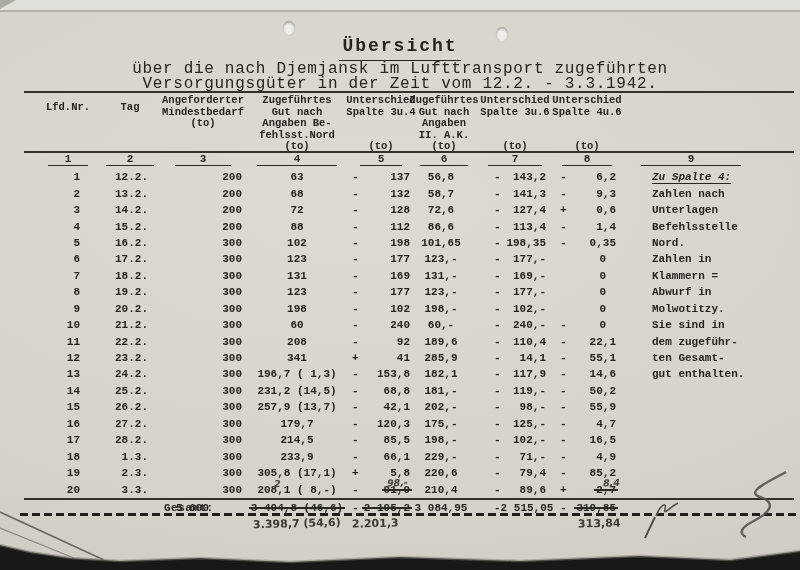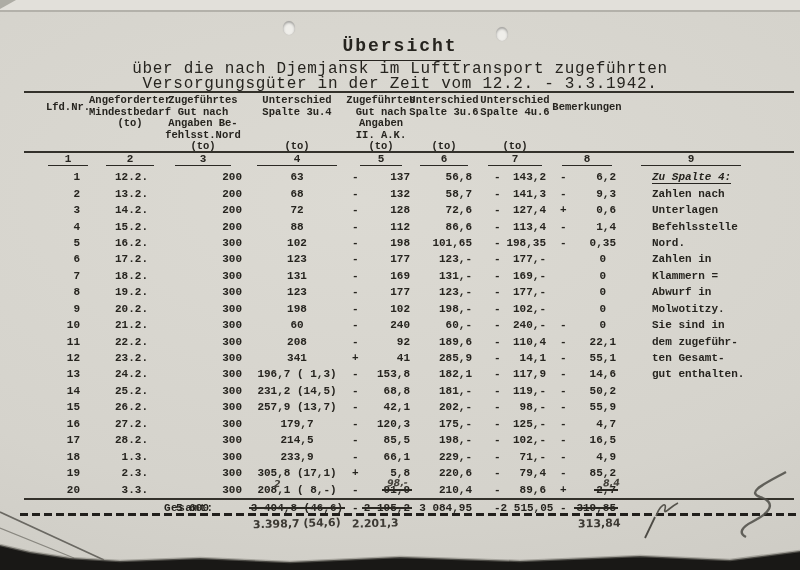--- a/index.html
+++ b/index.html
@@ -39,21 +39,21 @@
 
   .rows{position:absolute;left:40px;top:169px;width:720px;font-size:11px;font-weight:bold;}
   .trow{height:16.45px;align-items:center;}
   .c{white-space:nowrap;position:relative;}
   .c1{text-align:right;padding-right:16px;}
   .c2{text-align:right;padding-right:16px;}
   .c3{text-align:right;}
   .c4{text-align:center;}
   .diff{display:flex;justify-content:space-between;align-items:center;}
   .c5{padding-left:0;}
-  .c6{text-align:right;padding-right:6px;}
+  .c6{text-align:center;padding-right:6px;}
   .c7{padding-left:16px;padding-right:6px;}
   .c8{padding-left:8px;padding-right:6px;}
   .c9{text-align:left;padding-left:30px;}
   .zero{margin-right:10px;}
   .u{border-bottom:1.4px solid #26241f;padding-bottom:0px;font-style:italic;}
   .strike{position:relative;}
   .strike::after{content:"";position:absolute;left:-2px;right:-2px;top:46%;height:1.6px;background:#2a2822;}
   .hw{font-family:"DejaVu Sans",sans-serif;font-weight:bold;font-style:italic;color:#45423b;
     font-size:9.5px;letter-spacing:0;}
   .hw-over{position:absolute;top:-7px;right:2px;white-space:nowrap;transform:rotate(-3deg);}
@@ -83,20 +83,23 @@
     <div><span class="doc-title">Übersicht</span></div>
     <div class="doc-sub">über die nach Djemjansk im Lufttransport zugeführten</div>
     <div class="doc-sub">Versorgungsgüter in der Zeit vom 12.2. - 3.3.1942.</div>
   </div>
 
   <div class="rule rule-top"></div>
   <div class="thead grid" id="thead">
       <div class="hcell single">
         <div>Lfd.Nr.</div>
       </div>
+      <div class="hcell single">
+        <div>Tag</div>
+      </div>
       <div class="hcell">
         <div>Angeforderter</div>
         <div>Mindestbedarf</div>
         <div>(to)</div>
       </div>
       <div class="hcell">
         <div>Zugeführtes</div>
         <div>Gut nach</div>
         <div>Angaben Be-</div>
         <div>fehlsst.Nord</div>
@@ -116,23 +119,20 @@
       </div>
       <div class="hcell">
         <div>Unterschied</div>
         <div>Spalte 3u.6</div>
         <div class="pushdown">(to)</div>
       </div>
       <div class="hcell">
         <div>Unterschied</div>
         <div>Spalte 4u.6</div>
         <div class="pushdown">(to)</div>
-      </div>
-      <div class="hcell single">
-        <div>Bemerkungen</div>
       </div>
     </div>
   <div class="rule rule-subhead"></div>
   <div class="numrow grid" id="numrow">
       <div class="numcell"><span>1</span></div>
       <div class="numcell"><span>2</span></div>
       <div class="numcell"><span>3</span></div>
       <div class="numcell"><span>4</span></div>
       <div class="numcell"><span>5</span></div>
       <div class="numcell"><span>6</span></div>

